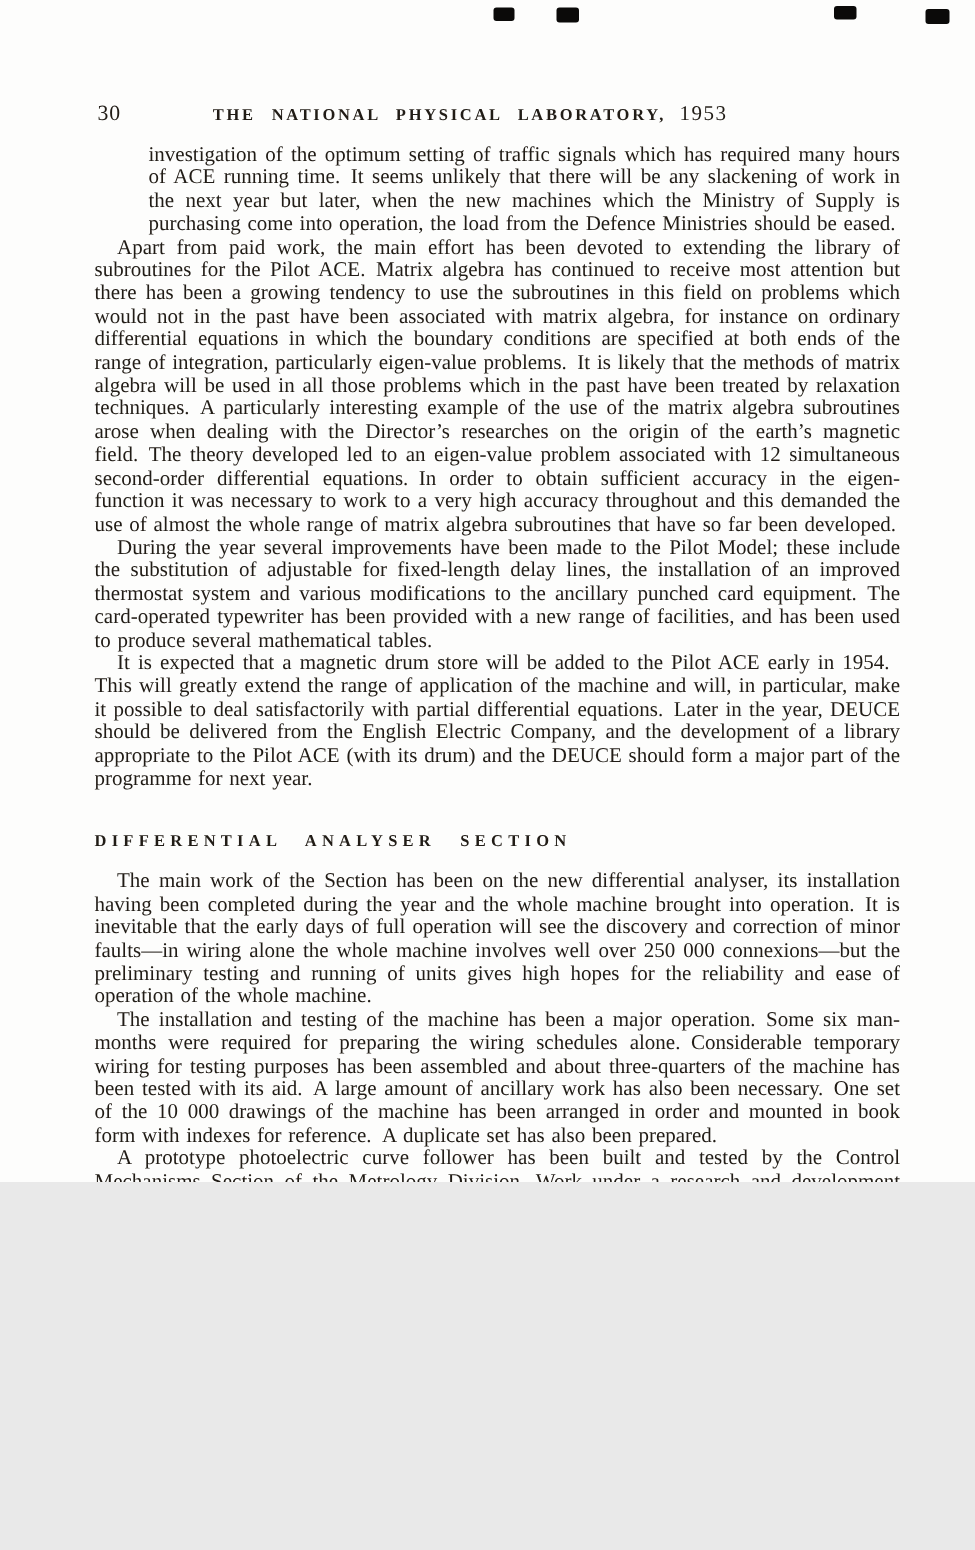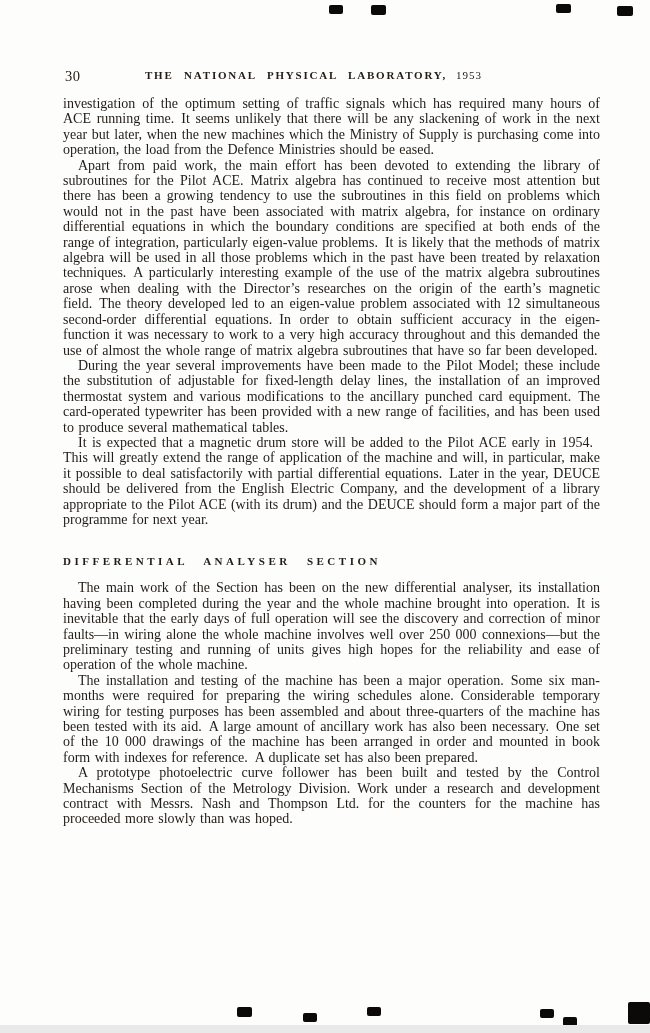--- a/index.html
+++ b/index.html
@@ -7,21 +7,21 @@
     --ink:#211c16;
   }
   html,body{margin:0;padding:0;}
   body{
     width:650px;height:1033px;
     background:#e9e9e9;
     font-family:"Liberation Serif","DejaVu Serif",serif;
   }
   .page{
     position:relative;
-    width:650px;height:1025px;
+    width:650px;height:788px;
     background:var(--paper);
     color:var(--ink);
     overflow:hidden;
   }
   
   .mark{
     position:absolute;
     background:#0b0a09;
     border-radius:2px;
   }
@@ -39,36 +39,36 @@
     transform:translateX(-18px);
     padding-top:3px;
     text-align:center;
   }
   .title-caps{
     font-size:11px;font-weight:700;
     letter-spacing:1.8px;word-spacing:6px;
     white-space:nowrap;
   }
   .title-year{
-    font-size:11px;letter-spacing:1px;
+    font-size:14px;letter-spacing:1px;
   }
   
   .body-col{
     position:absolute;
     top:96px;left:63px;width:537px;
   }
   .body-col p{
     margin:0;
     font-size:14px;
     line-height:15.4px;
     text-align:justify;
     text-indent:15px;
     word-spacing:1px;
   }
-  .body-col p.continuation{text-indent:0;}
+  .body-col p.continuation{text-indent:0;margin-left:36px;}
   .section-heading{
     margin:28px 0 13px 0;
     font-size:11px;
     font-weight:700;
     letter-spacing:3.5px;
     word-spacing:10px;
     white-space:nowrap;
   }
 </style>
 </head>

